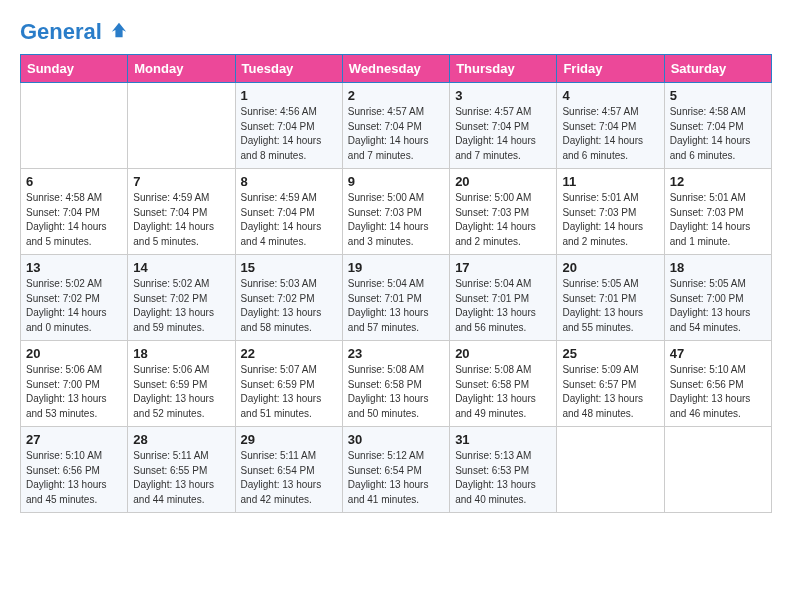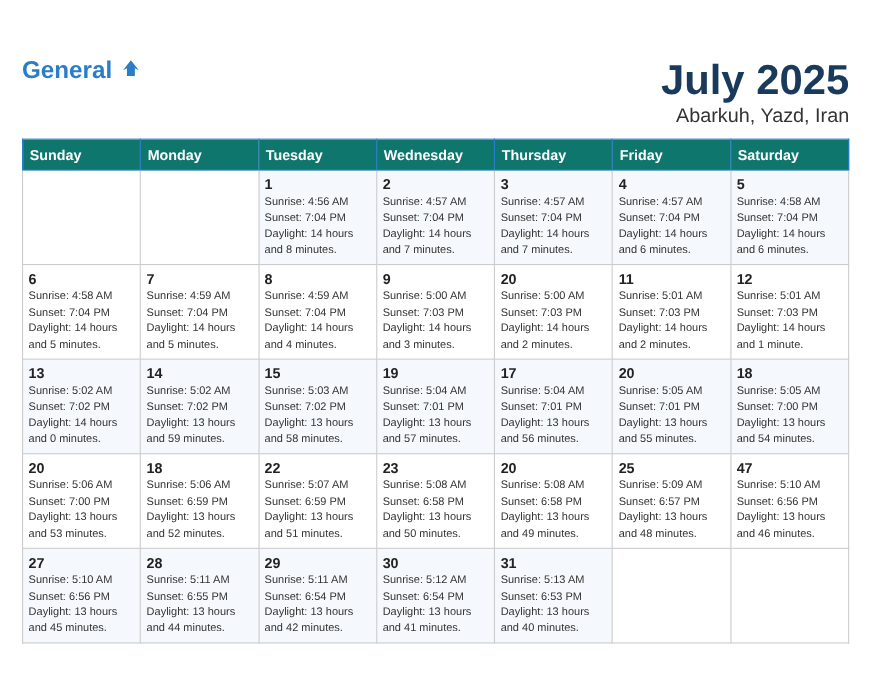--- a/index.html
+++ b/index.html
@@ -8,21 +8,20 @@
       background: #fff;
       width: 792px;
       min-height: 612px;
       padding: 20px;
     }
     .header {
       display: flex;
       justify-content: space-between;
       align-items: flex-start;
       margin-bottom: 10px;
-      margin-top: 32px;
     }
     .logo {
       display: flex;
       align-items: center;
     }
     .logo-text {
       font-size: 22px;
       font-weight: bold;
       color: #1a3a5c;
       line-height: 1.1;
@@ -46,21 +45,21 @@
     .title-block h2 {
       font-size: 18px;
       color: #333;
       font-weight: normal;
     }
     table {
       width: 100%;
       border-collapse: collapse;
     }
     thead tr th {
-      background-color: #0f766e;
+      background-color: #ec4899;
       color: #fff;
       font-size: 13px;
       font-weight: bold;
       padding: 6px 6px;
       text-align: left;
       border: 1px solid #2a7dc9;
     }
     tbody tr td {
       border: 1px solid #ccc;
       vertical-align: top;
@@ -101,24 +100,20 @@
       <div style="display:flex;align-items:center;">
         <span class="logo-text">
           <span>General</span>
           <svg class="logo-icon" viewBox="0 0 20 20" fill="#2a7dc9">
             <polygon points="10,2 18,12 14,10 14,18 6,18 6,10 2,12"></polygon>
           </svg>
         </span>
       </div>
     </div>
   </div>
-  <div class="title-block">
-    <h1>July 2025</h1>
-    <h2>Abarkuh, Yazd, Iran</h2>
-  </div>
 </div>
 
 <table>
   <thead>
     <tr>
     <th>Sunday</th>
         <th>Monday</th>
         <th>Tuesday</th>
         <th>Wednesday</th>
         <th>Thursday</th>

